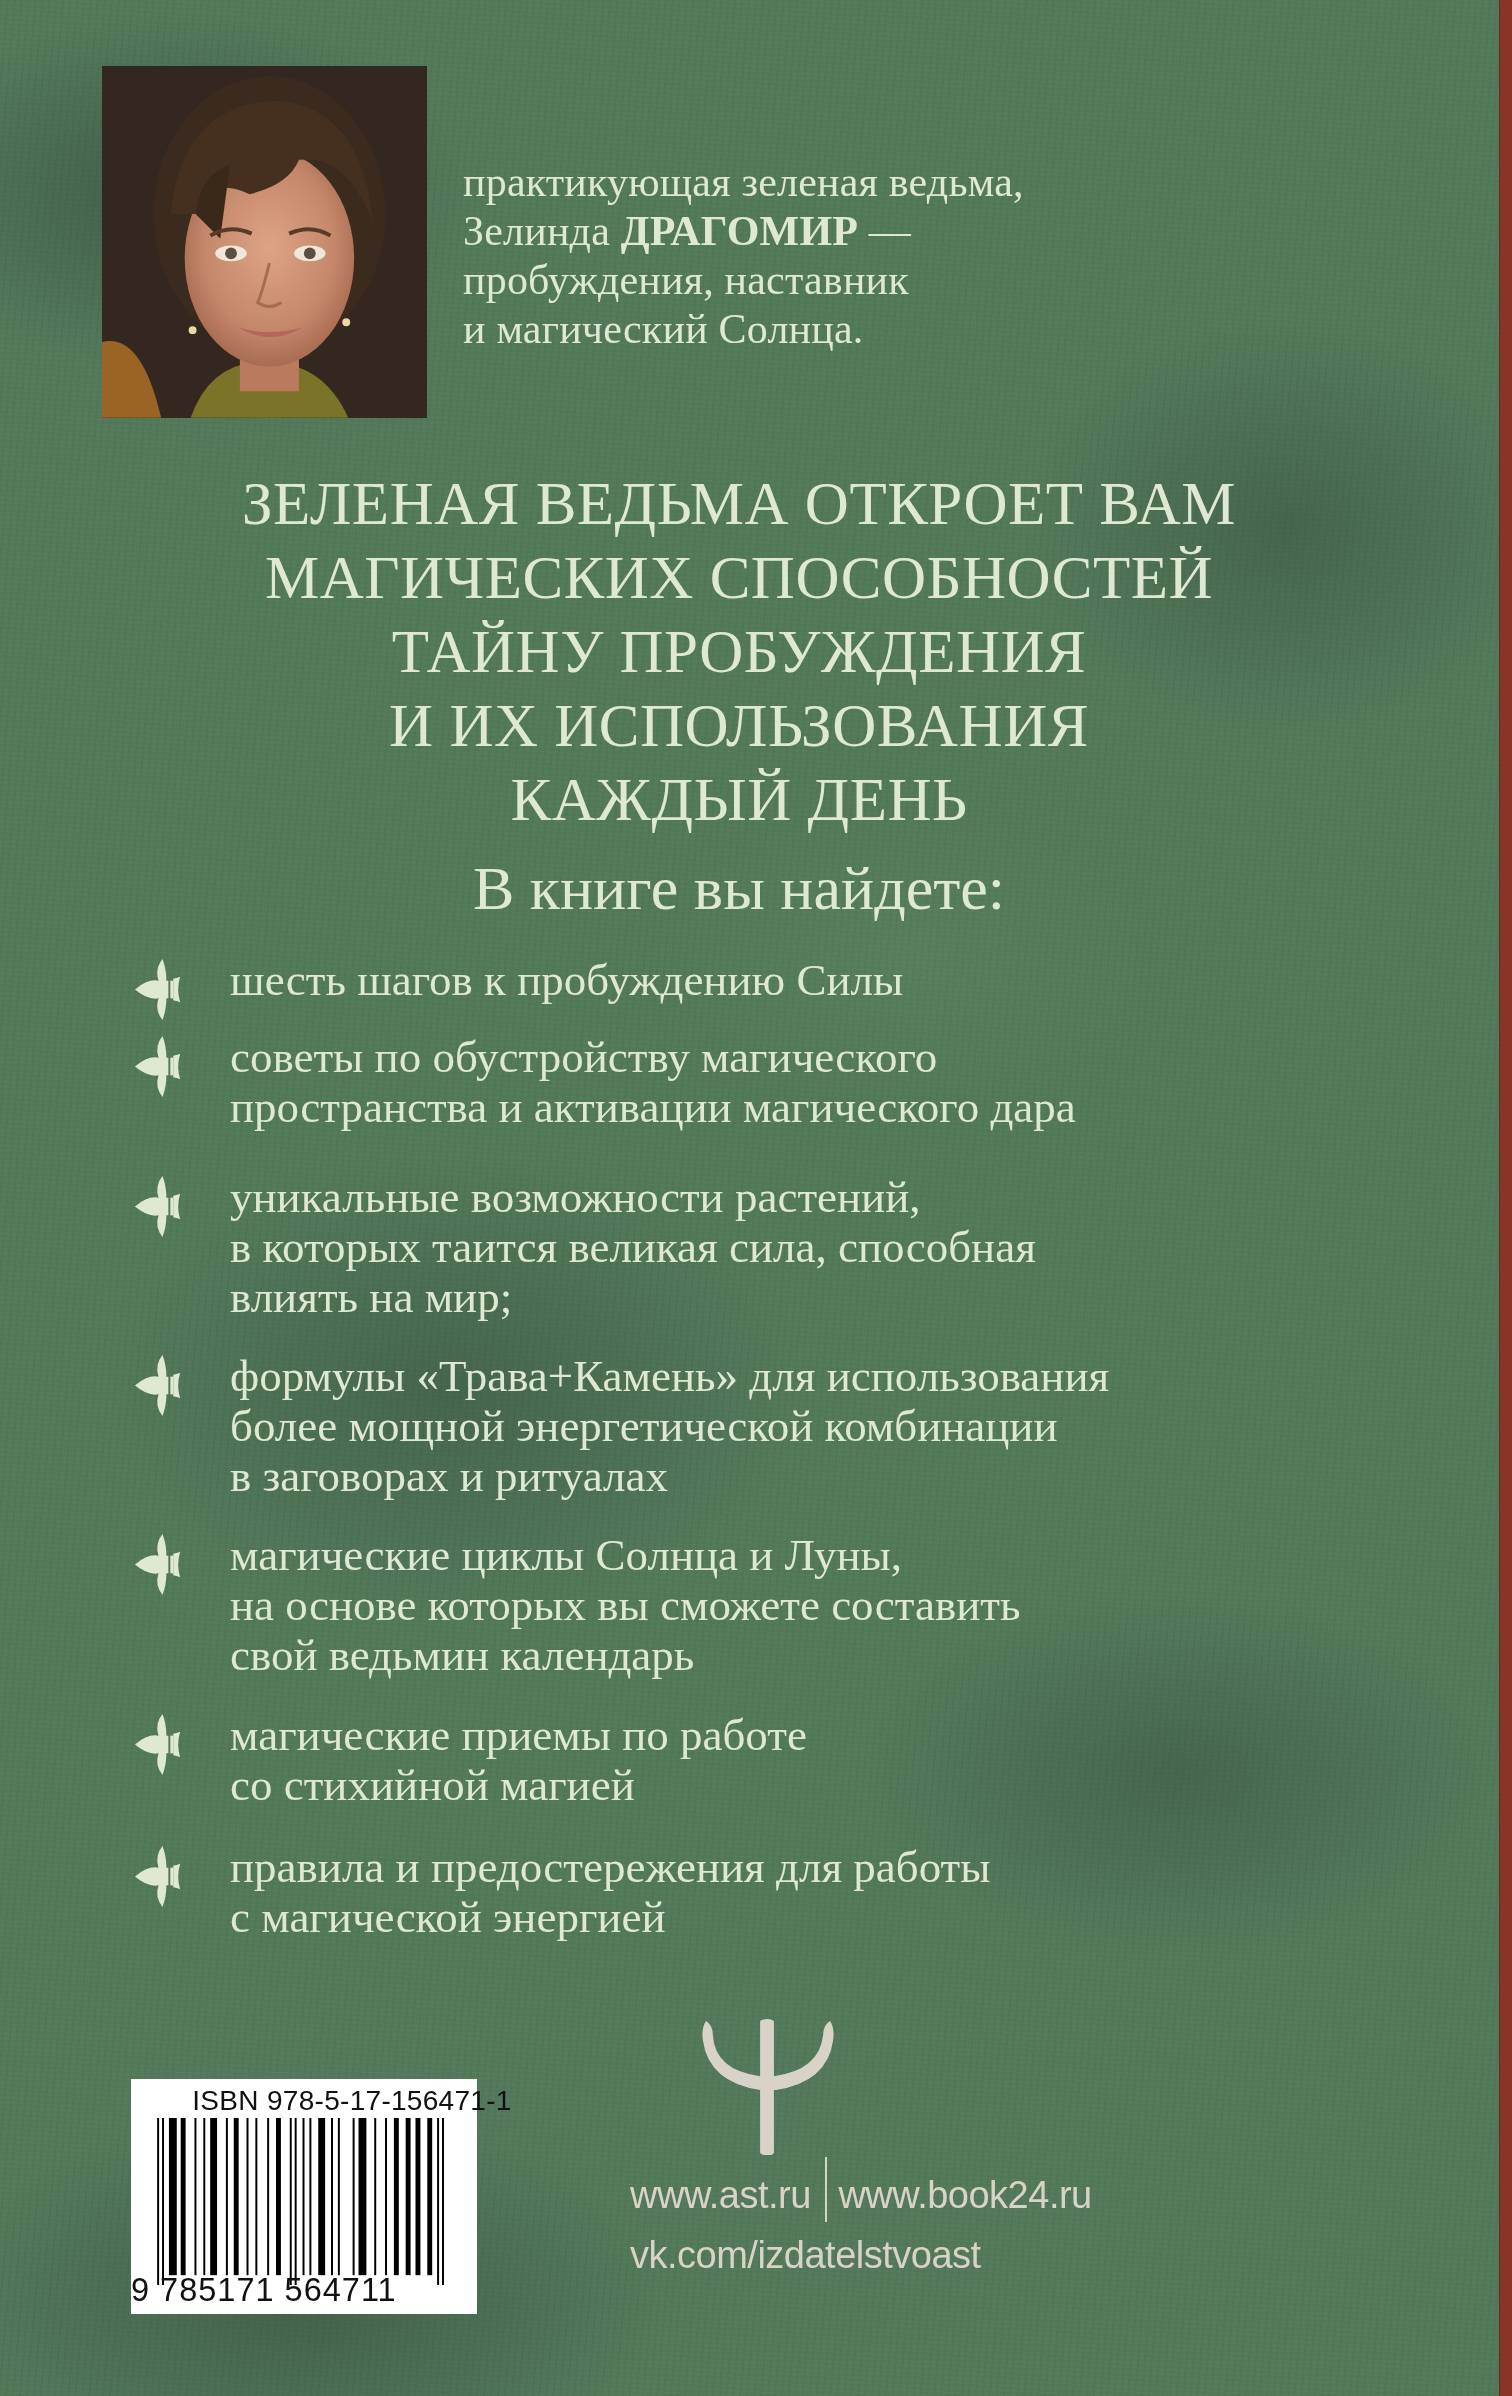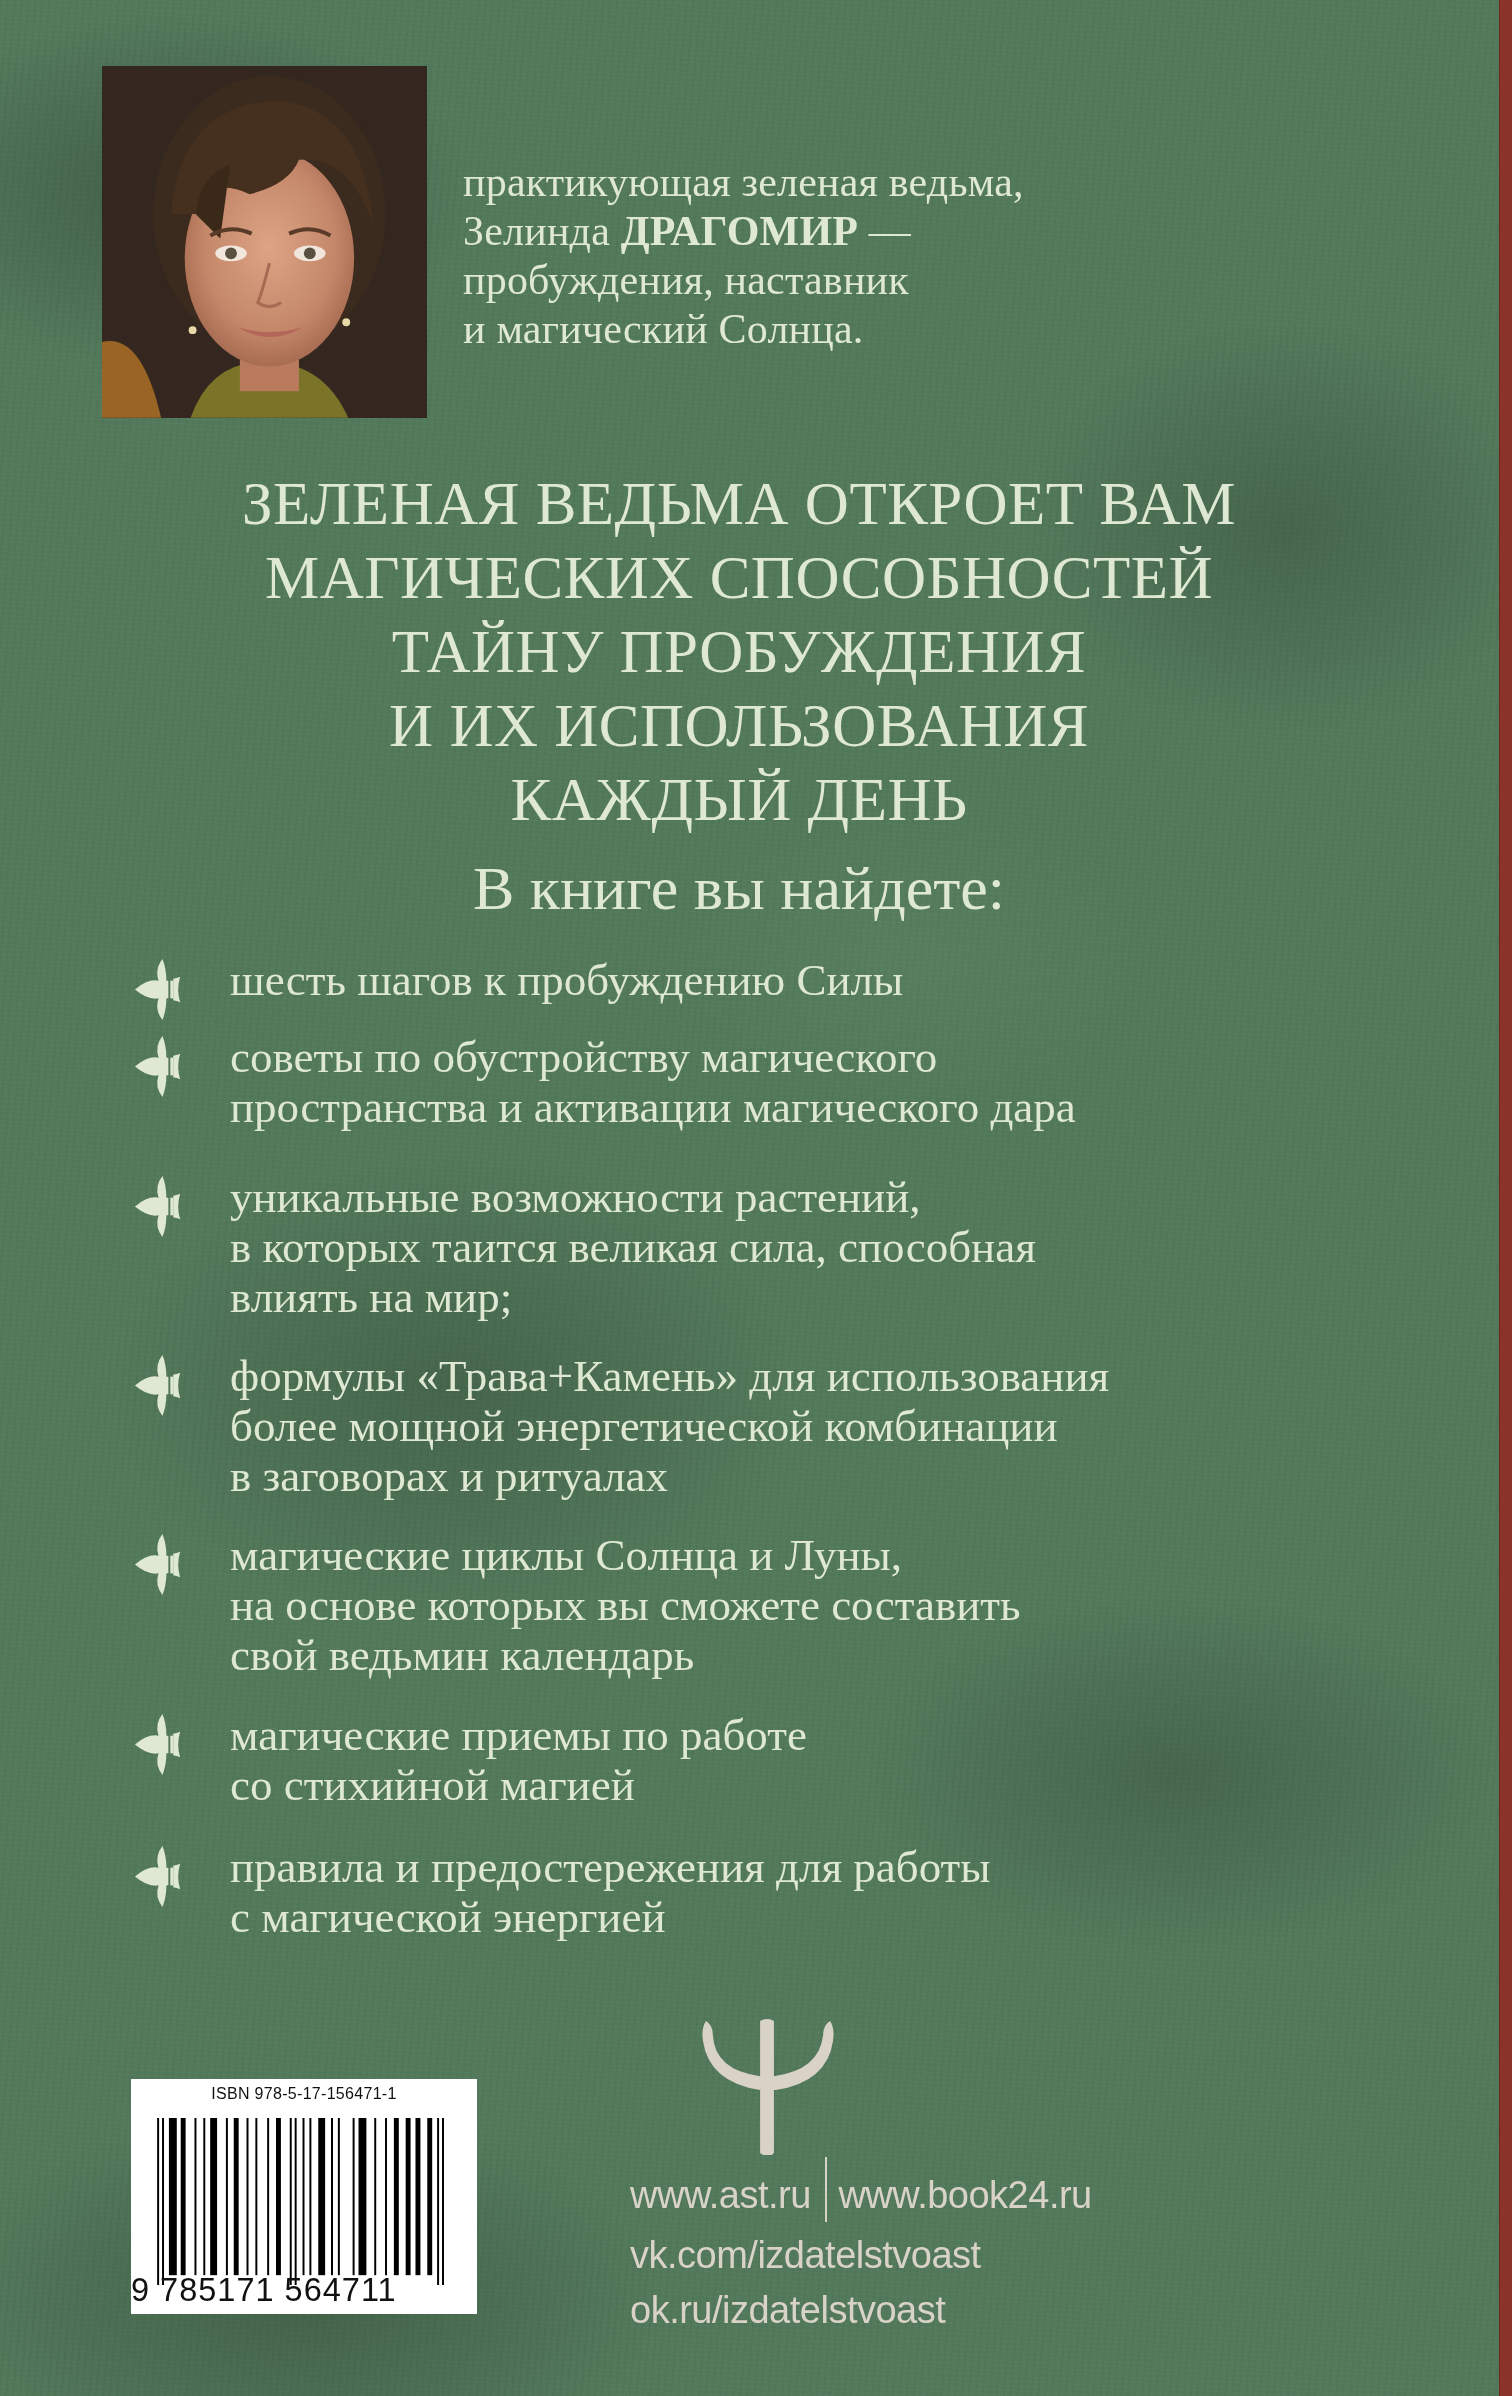--- a/index.html
+++ b/index.html
@@ -63,21 +63,21 @@
       font-size: 45px; line-height: 50px;
       font-family: "Liberation Serif", serif; white-space: pre-line;
     }
     .barcode {
       position: absolute; left: 131px; top: 2079px; width: 346px; height: 235px;
       background: #ffffff; color: #111;
       font-family: "Liberation Sans", sans-serif;
     }
     .barcode .isbn {
       position: absolute; left: 0; top: 5.9px; width: 346px; text-align: center;
-      font-size: 16px; letter-spacing: 0.3px;
+      font-size: 28px; letter-spacing: 0.3px; padding-left: 48px;
     }
     .barcode svg { position: absolute; left: 0; top: 39px; }
     .barcode .digits {
       position: absolute; left: 0; top: 193px; font-size: 32.5px; letter-spacing: 1px;
       white-space: pre; font-family: "Liberation Sans", sans-serif;
     }
     .logo { position: absolute; left: 699px; top: 2015px; width: 138px; height: 140px; }
     .links {
       position: absolute; left: 630px; top: 2163px;
       font-family: "Liberation Sans", sans-serif; font-weight: normal;
@@ -258,17 +258,14 @@
 
 <div class="links">
   <div class="row">
     <span>www.ast.ru</span>
     <span class="sep"></span>
     <span>www.book24.ru</span>
   </div>
   <div class="row">
     <span>vk.com/izdatelstvoast</span>
   </div>
-  <div class="row">
-    <span>ok.ru/izdatelstvoast</span>
-  </div>
 </div>
 
 
 </body></html>

